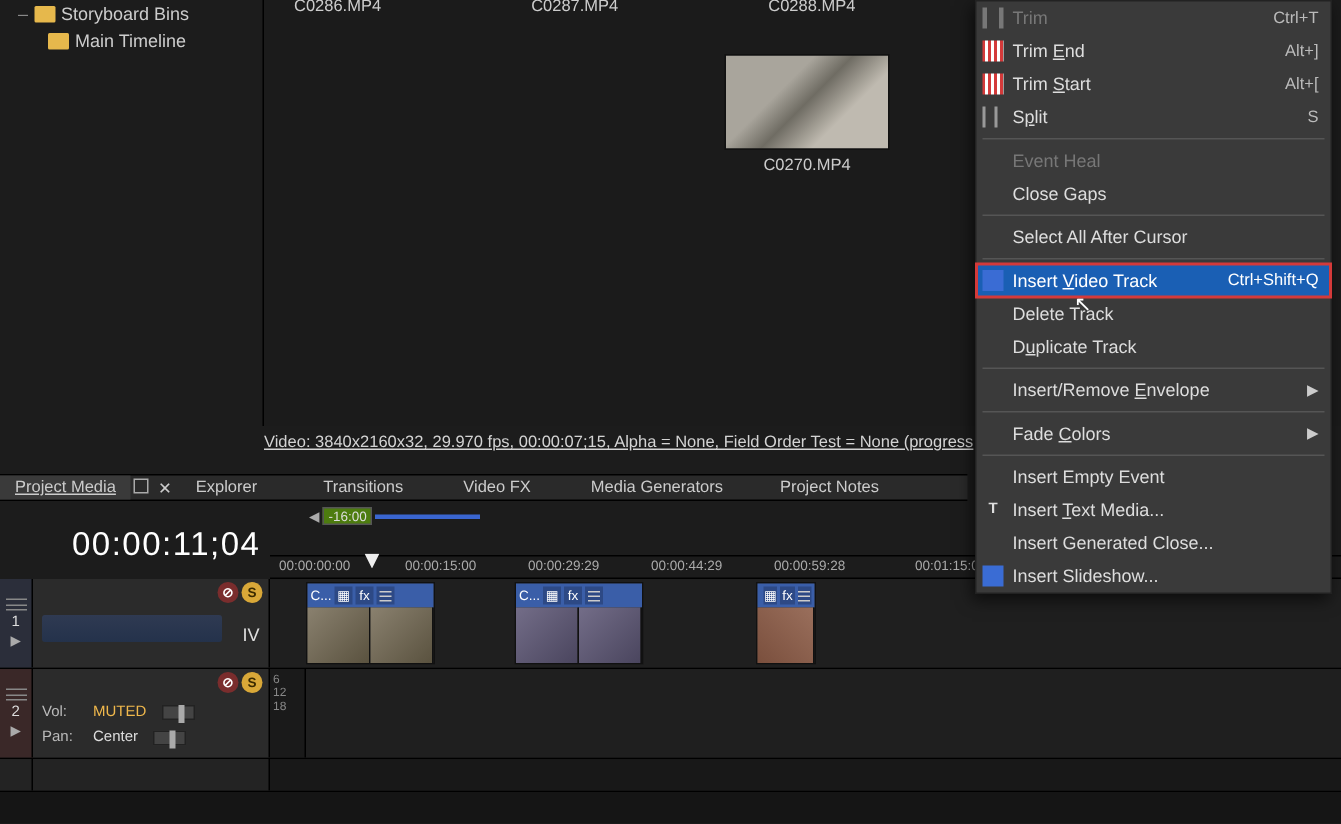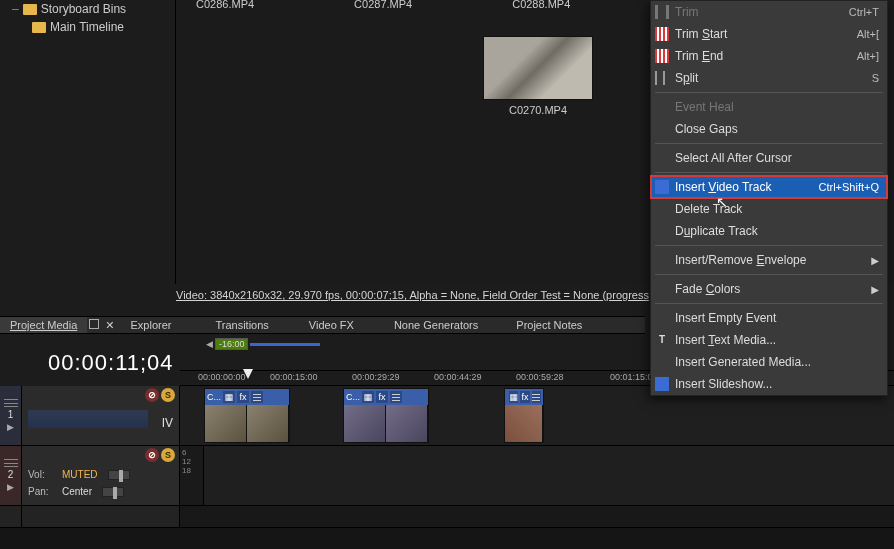--- a/index.html
+++ b/index.html
@@ -134,34 +134,34 @@
   <div class="tab active">
     <span>Project Media</span>
   </div>
   <div class="tab-icons">
     <span class="sq-icon"></span>
     <span class="x-icon">✕</span>
   </div>
   <div class="tab">Explorer</div>
   <div class="tab" style="margin-left:24px">Transitions</div>
   <div class="tab" style="margin-left:20px">Video FX</div>
-  <div class="tab" style="margin-left:20px">None Generators</div>
+  <div class="tab" style="margin-left:20px">Media Generators</div>
   <div class="tab" style="margin-left:18px">Project Notes</div>
 </div>
 
 <div class="timecode">00:00:11;04</div>
 <div class="slider-top">
   <span style="color:#aaa">◀</span>
   <span class="badge">-16:00</span>
   <span class="track"></span>
 </div>
 
 <div class="ruler" id="ruler">
   <div class="playhead" id="playhead" style="left: 63px;"></div>
-<div class="ruler-mark" style="left: 18px;">00:00:00:00</div>
+<div class="ruler-mark" style="left: 6px;">00:00:00:00</div>
     <div class="ruler-mark" style="left: 90px;">00:00:15:00</div>
     <div class="ruler-mark" style="left: 172px;">00:00:29:29</div>
     <div class="ruler-mark" style="left: 254px;">00:00:44:29</div>
     <div class="ruler-mark" style="left: 336px;">00:00:59:28</div>
     <div class="ruler-mark" style="left: 430px; text-align: right;">00:01:15:00</div>
   </div>
 
 <div class="tracks">
 
   <div class="track-row">
@@ -257,27 +257,27 @@
 <div class="bottom-fill"></div>
 
 <div class="ctx-menu" id="ctxmenu">
     <div class="ctx-item disabled">
       <span class="ctx-icon trim"></span>
       <span>Trim</span>
       <span class="ctx-shortcut">Ctrl+T</span>
     </div>
     <div class="ctx-item">
       <span class="ctx-icon stripes"></span>
+      <span>Trim <u>E</u>nd</span>
+      <span class="ctx-shortcut">Alt+]</span>
+    </div>
+    <div class="ctx-item">
+      <span class="ctx-icon stripes"></span>
       <span>Trim <u>S</u>tart</span>
       <span class="ctx-shortcut">Alt+[</span>
-    </div>
-    <div class="ctx-item">
-      <span class="ctx-icon stripes"></span>
-      <span>Trim <u>E</u>nd</span>
-      <span class="ctx-shortcut">Alt+]</span>
     </div>
     <div class="ctx-item">
       <span class="ctx-icon split"></span>
       <span>S<u>p</u>lit</span>
       <span class="ctx-shortcut">S</span>
     </div>
     <div class="ctx-sep"></div>
     <div class="ctx-item disabled">
       <span>Event Heal</span>
     </div>
@@ -312,20 +312,20 @@
     </div>
     <div class="ctx-sep"></div>
     <div class="ctx-item">
       <span>Insert Empty Event</span>
     </div>
     <div class="ctx-item">
       <span class="ctx-icon text">T</span>
       <span>Insert <u>T</u>ext Media...</span>
     </div>
     <div class="ctx-item">
-      <span>Insert Generated Media...</span>
+      <span>Insert Generated Close...</span>
     </div>
     <div class="ctx-item">
       <span class="ctx-icon film"></span>
       <span>Insert Slideshow...</span>
     </div>
   </div>
 <div class="cursor-img">↖</div>
 
 </body></html>

